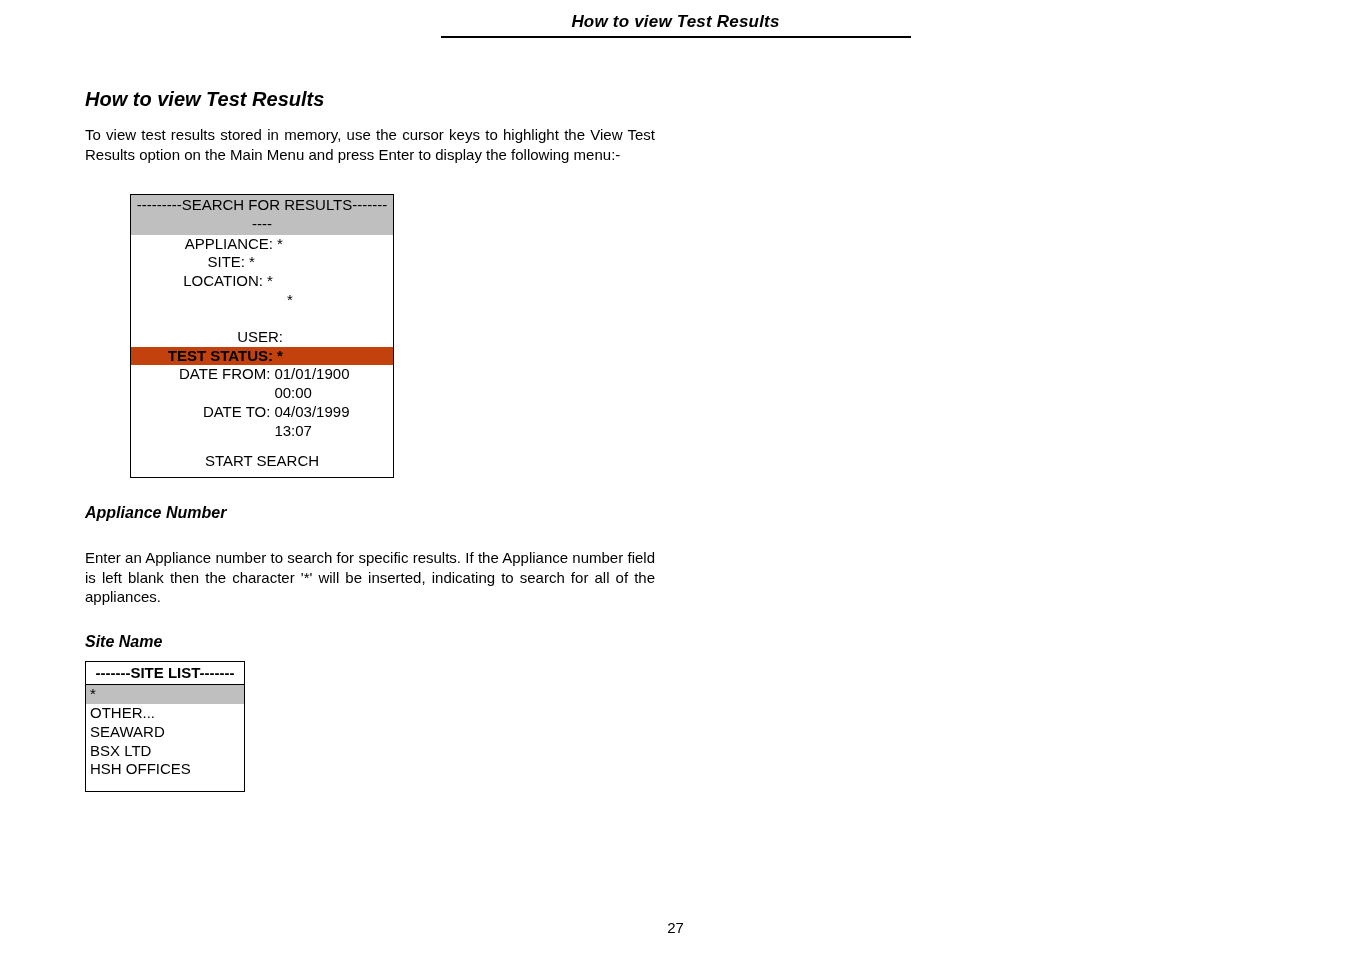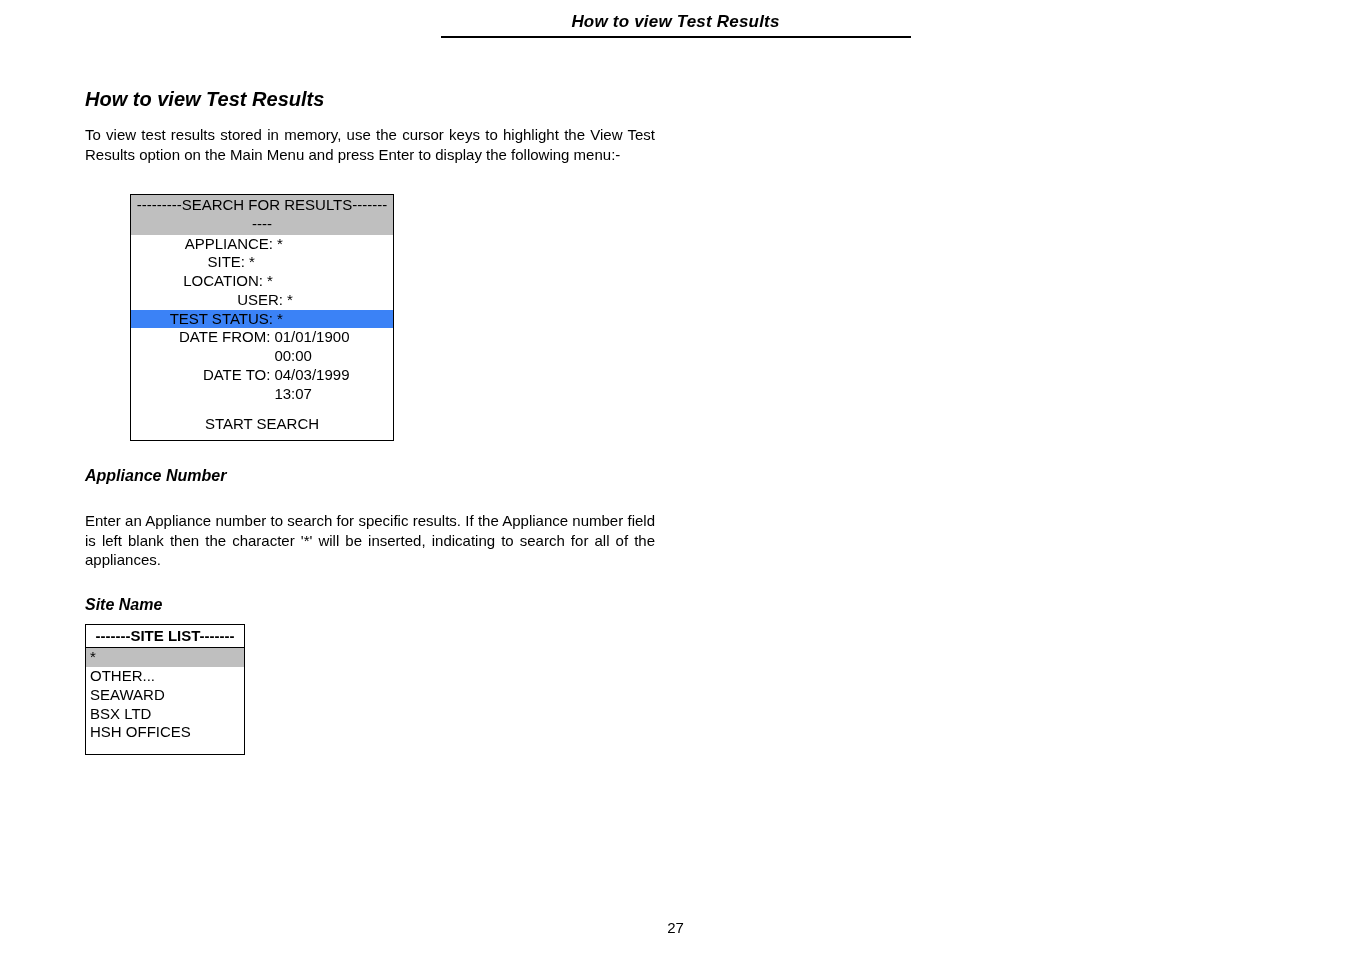--- a/index.html
+++ b/index.html
@@ -70,21 +70,22 @@
   }
   .sb-label {
     width: 138px;
     text-align: right;
     padding-right: 4px;
   }
   .sb-val {
     text-align: left;
   }
   .sb-highlight {
-    background: #3b82f6;
+    background: #c2410c;
+    font-weight: bold;
   }
   .sb-start {
     text-align: center;
     padding: 12px 0 6px 0;
   }
   .subsection-title {
     font-style: italic;
     font-weight: bold;
     font-size: 16px;
     margin-top: 26px;
@@ -150,21 +151,21 @@
         <div class="sb-label" style="width:110px;">SITE:</div>
         <div class="sb-val">*</div>
       </div>
 
       <div class="sb-line">
         <div class="sb-label" style="width:128px;">LOCATION:</div>
         <div class="sb-val">*</div>
       </div>
 
       <div class="sb-line">
-        <div class="sb-label" style="width:148px;">USER:</div>
+        <div class="sb-label" style="width:148px;margin-top:37px;">USER:</div>
         <div class="sb-val">*</div>
       </div>
 
       <div class="sb-line sb-highlight">
         <div class="sb-label">TEST STATUS:</div>
         <div class="sb-val">*</div>
       </div>
 
 
       <div class="sb-line">

